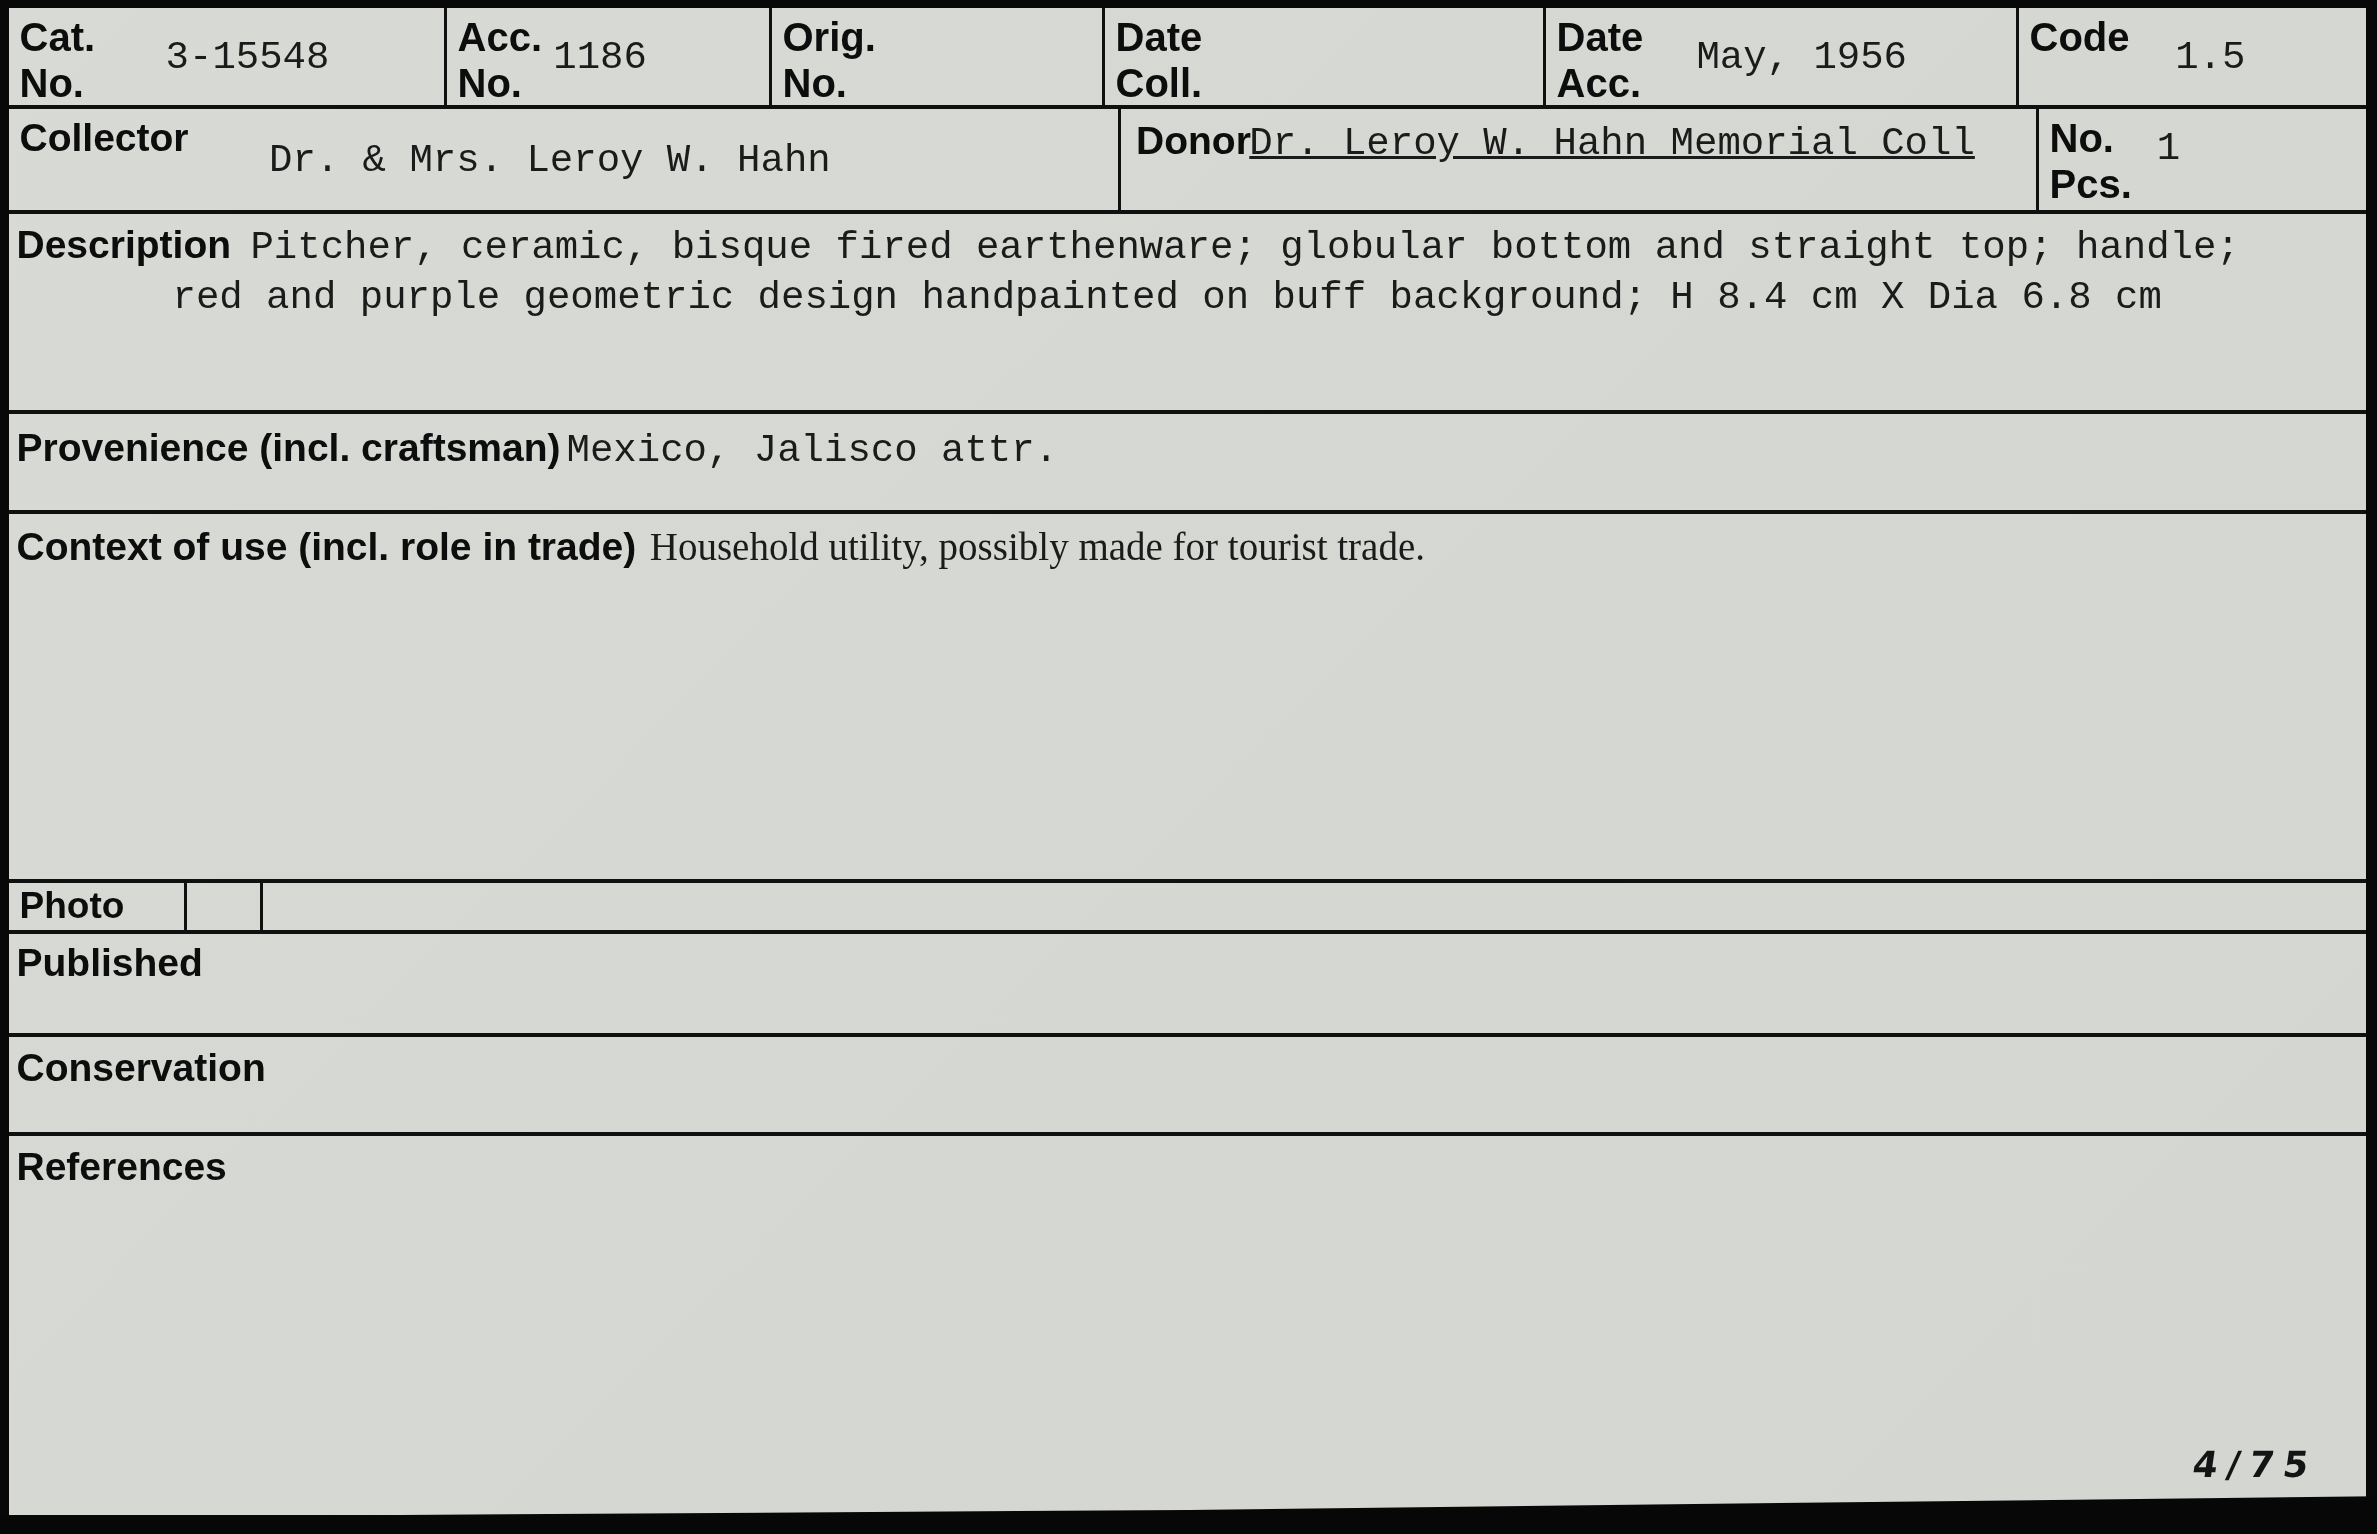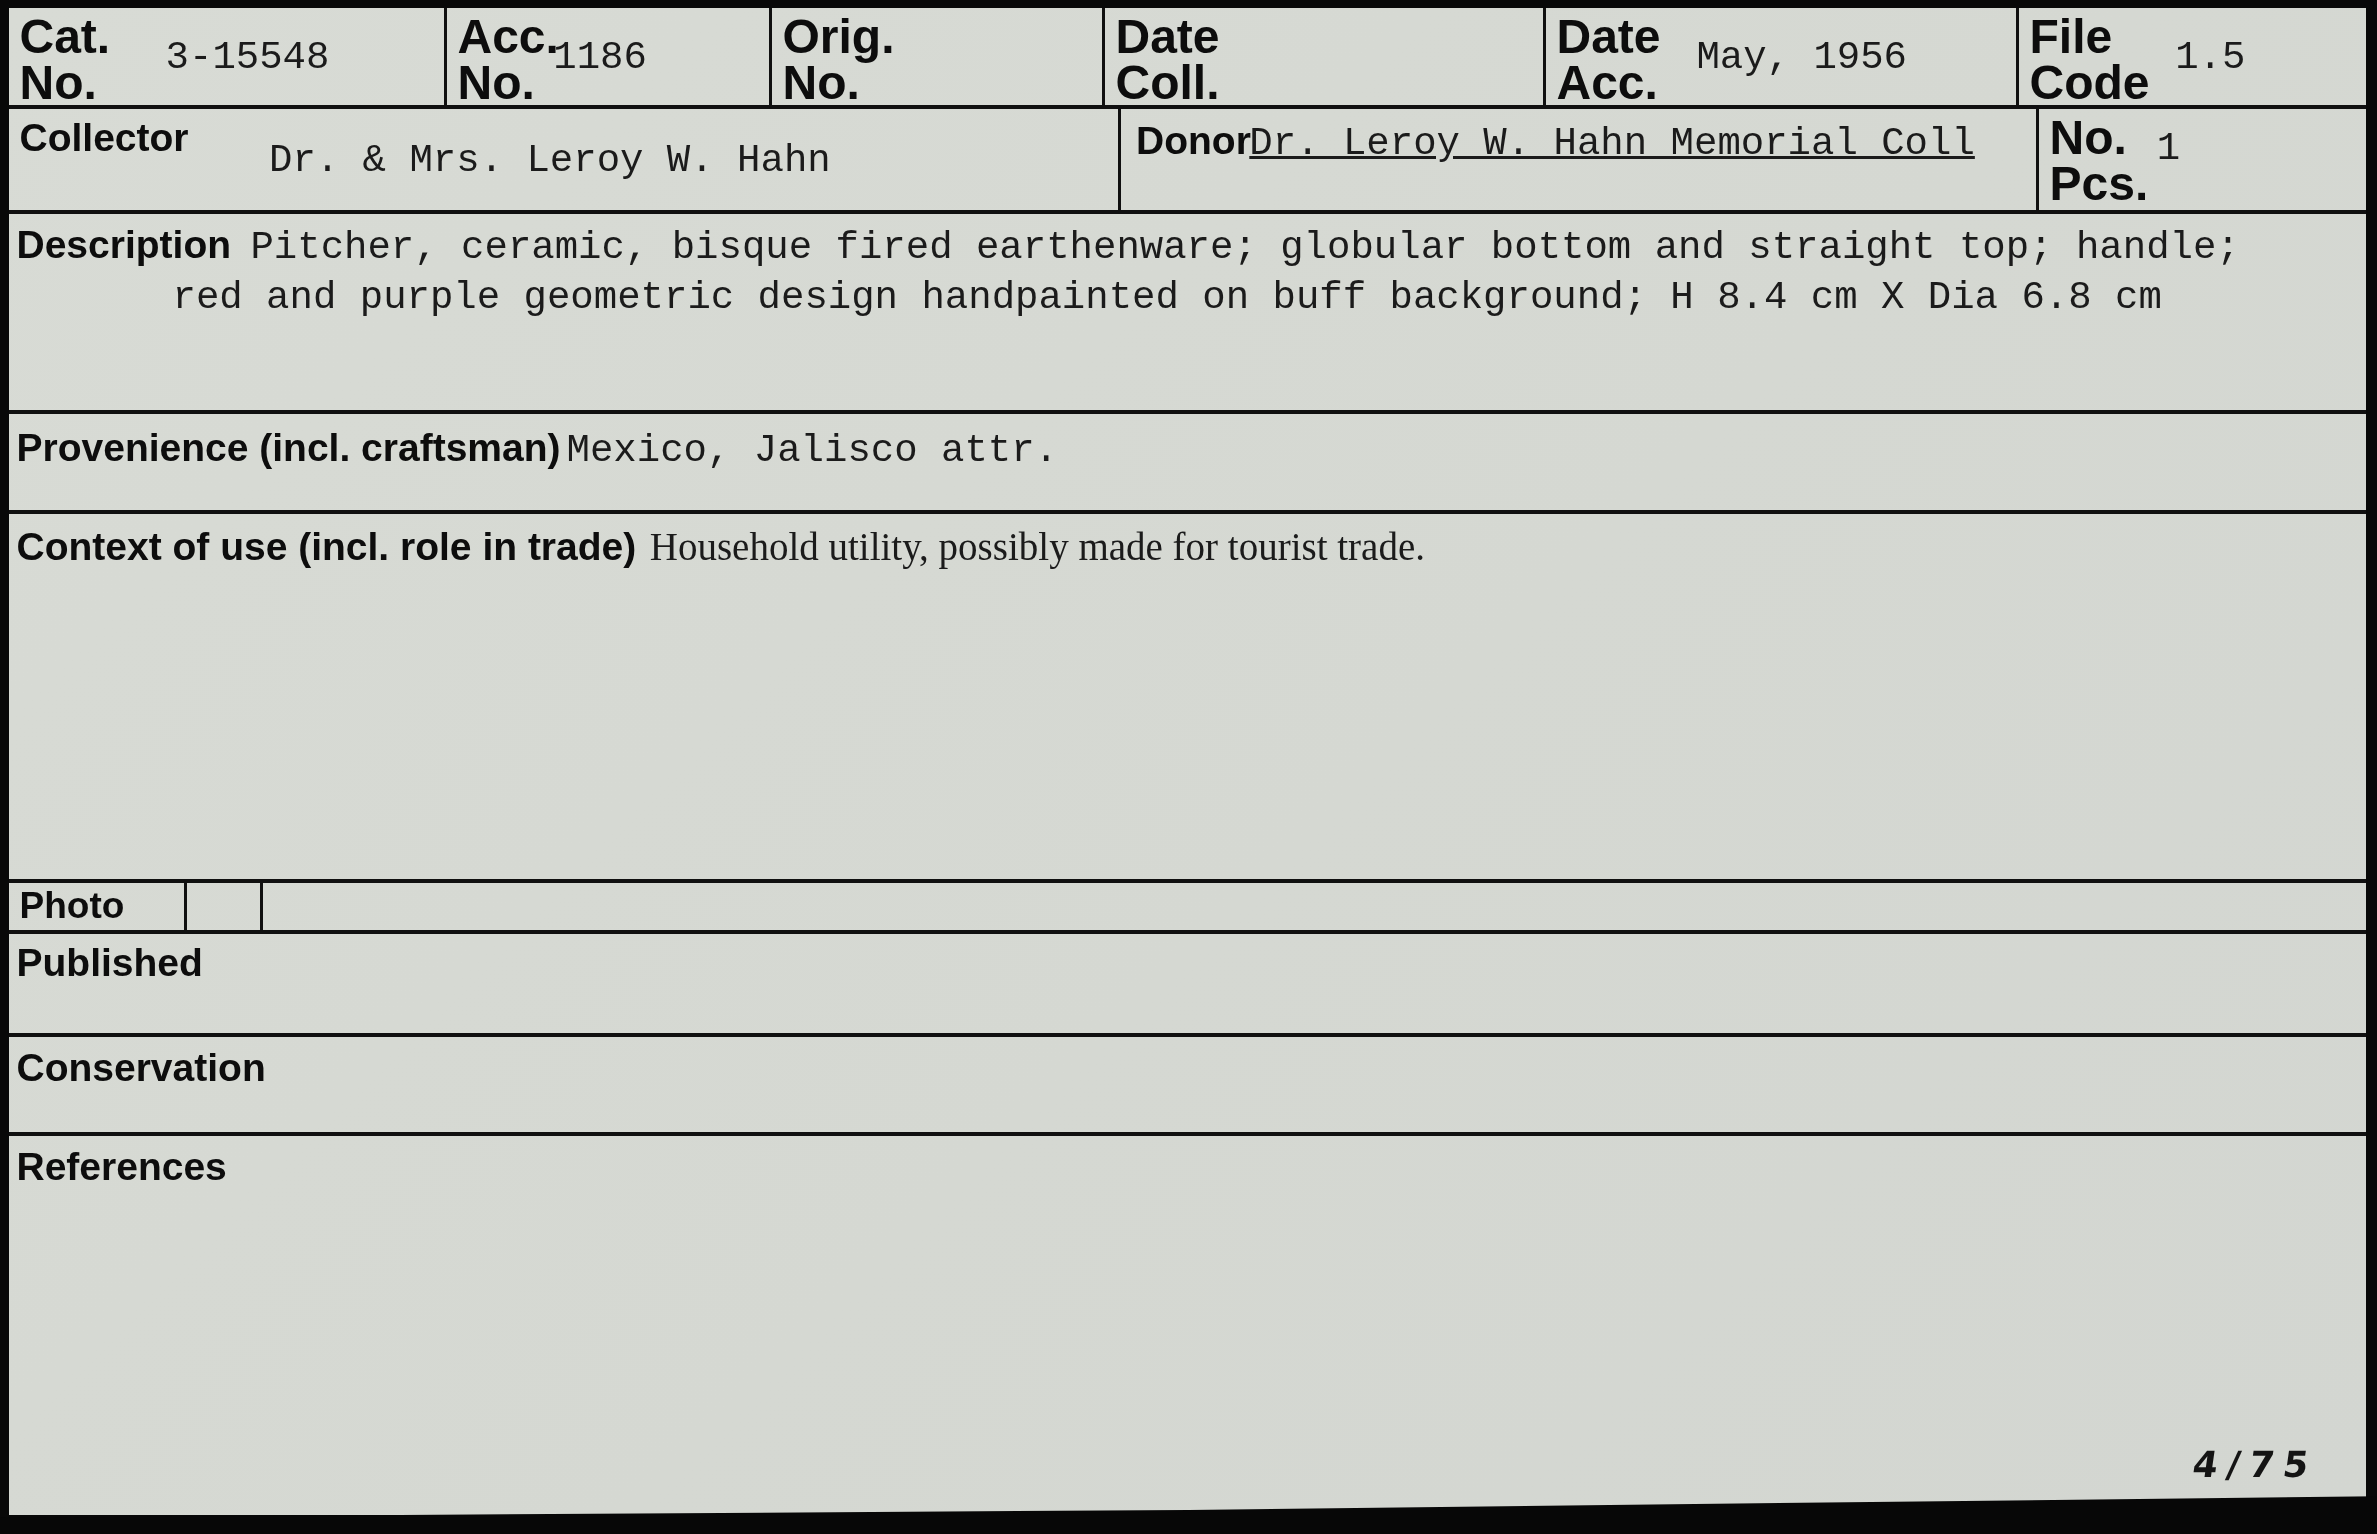--- a/index.html
+++ b/index.html
@@ -5,21 +5,21 @@
   html,body{margin:0;padding:0;background:#060606;}
   .page{position:relative;width:2377px;height:1534px;background:#080808;
         font-family:"Liberation Sans",sans-serif;overflow:hidden;}
   .card{position:absolute;left:9px;top:7.5px;width:2357px;height:1507px;
         background:#d7dad4;color:#121212;overflow:hidden;display:flex;flex-direction:column;
         background-image:linear-gradient(135deg,#d8dbd5 0%,#d5d8d2 55%,#d3d6d1 100%);}
   .row{box-sizing:border-box;border-bottom:4.5px solid #101010;display:flex;position:relative;flex:0 0 auto;}
   .cell{box-sizing:border-box;position:relative;}
   .vline{border-right:3.7px solid #101010;}
   .plabel{font-weight:700;font-size:39px;line-height:43px;color:#0d0d0d;}
-  .stacked{padding:6px 0 0 10.5px;font-size:48px;line-height:46px;font-weight:700;color:#0d0d0d;}
+  .stacked{padding:6px 0 0 10.5px;font-size:40px;line-height:46px;font-weight:700;color:#0d0d0d;}
   .stacked div{white-space:nowrap;}
   .typed{font-family:"Liberation Mono","DejaVu Sans Mono",monospace;font-size:39px;
          color:#1b1b1b;white-space:pre;}
   .val{position:absolute;top:52%;transform:translateY(-50%);}
 
   .r1{height:101px;}
   .r2{height:105px;}
   .c-cat{width:438px;}  .c-acc{width:325px;}  .c-orig{width:333px;}
   .c-datecoll{width:441px;} .c-dateacc{width:473px;} .c-file{flex:1;}
   .c-cat .val{left:36%;} .c-acc .val{left:33%;} .c-dateacc .val{left:32%;}
@@ -99,21 +99,20 @@
       </div>
       <div class="cell vline c-dateacc">
         <div class="stacked">
           <div>Date</div>
           <div>Acc.</div>
         </div>
         <span class="typed val">May, 1956</span>
       </div>
       <div class="cell c-file">
         <div class="stacked">
-          <div>File</div>
           <div>Code</div>
         </div>
         <span class="typed val">1.5</span>
       </div>
     </div>
 
     <div class="row r2">
       <div class="cell vline c-collector">
         <div class="plabel" style="padding:7.5px 0 0 10.5px;">Collector</div>
         <span class="typed val">Dr. &amp; Mrs. Leroy W. Hahn</span>

